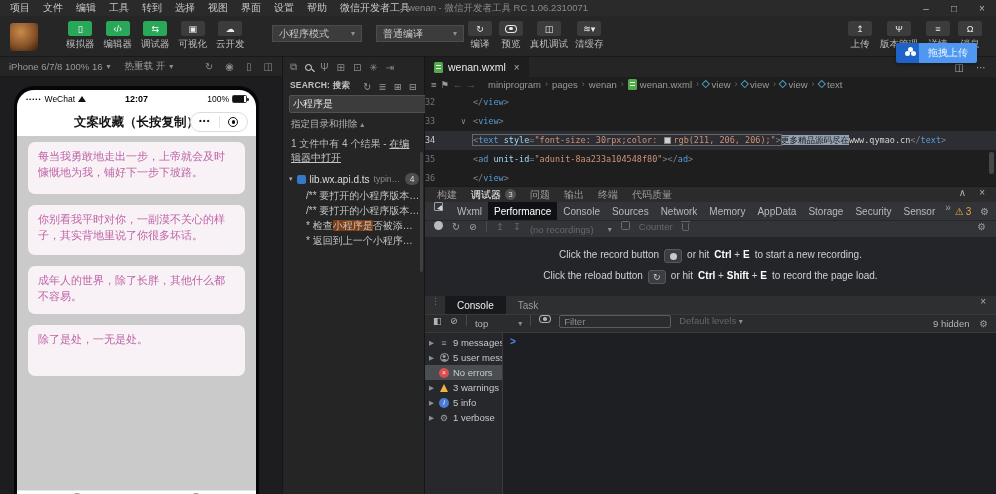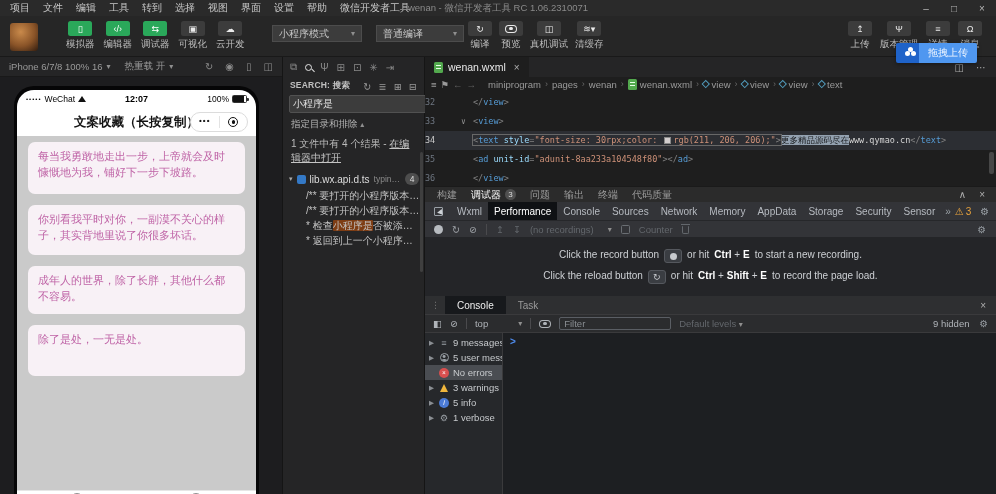--- a/index.html
+++ b/index.html
@@ -121,21 +121,21 @@
   .cl .code{padding-left:3px;overflow:hidden}
   .cl.current{background:#2c2e33}
   .cl.current .ln{color:#c8c8c8}
   .tok-p{color:#808080}.tok-t{color:#569cd6}.tok-a{color:#9cdcfe}.tok-s{color:#ce9178}.tok-pl{color:#d4d4d4}
   .tok-sel{background:#93a1b0;color:#17191c}
   .tok-sw{display:inline-block;width:7px;height:7px;border:1px solid #888;vertical-align:-1px;margin:0 2px}
   .selbox{outline:1px solid #686868}
   #ed-scroll{position:absolute;right:2px;top:95px;width:5px;height:22px;background:#474747;border-radius:2px}
 
   
-  .hrow{position:absolute;left:0;right:0;display:flex;align-items:center}
+  .hrow{position:absolute;left:0;right:0;display:flex;}
   #dbg-header{top:129px;height:16px;background:#2b2b2b;border-top:1px solid #1a1a1a;gap:14px;padding-left:12px;font-size:10px;color:#9a9a9a}
   .dbg-tab{display:flex;align-items:center;gap:4px}
   .dbg-tab.active{color:#fff}
   .dbg-badge{background:#505050;border-radius:50%;width:11px;height:11px;display:flex;align-items:center;justify-content:center;font-size:8px;color:#ddd}
   #dbg-actions{margin-left:auto;display:flex;gap:13px;padding-right:11px;color:#b0b0b0;font-size:10px}
   #dt-tabs{top:145px;height:18px;background:#333438;font-size:10px;color:#b6bac0}
   .icon-inspect{width:9px;height:9px;border:1.1px solid #9aa0a6;border-radius:1px;position:relative;margin:0 8px 0 9px;flex:none}
   .icon-inspect::after{content:"";position:absolute;right:-3px;bottom:-3.5px;width:0;height:0;
     border:3px solid transparent;border-top:5.5px solid #cfd3d8;transform:rotate(-40deg)}
   .dt-tab{padding:0 6px;height:100%;display:flex;align-items:center;white-space:nowrap}

